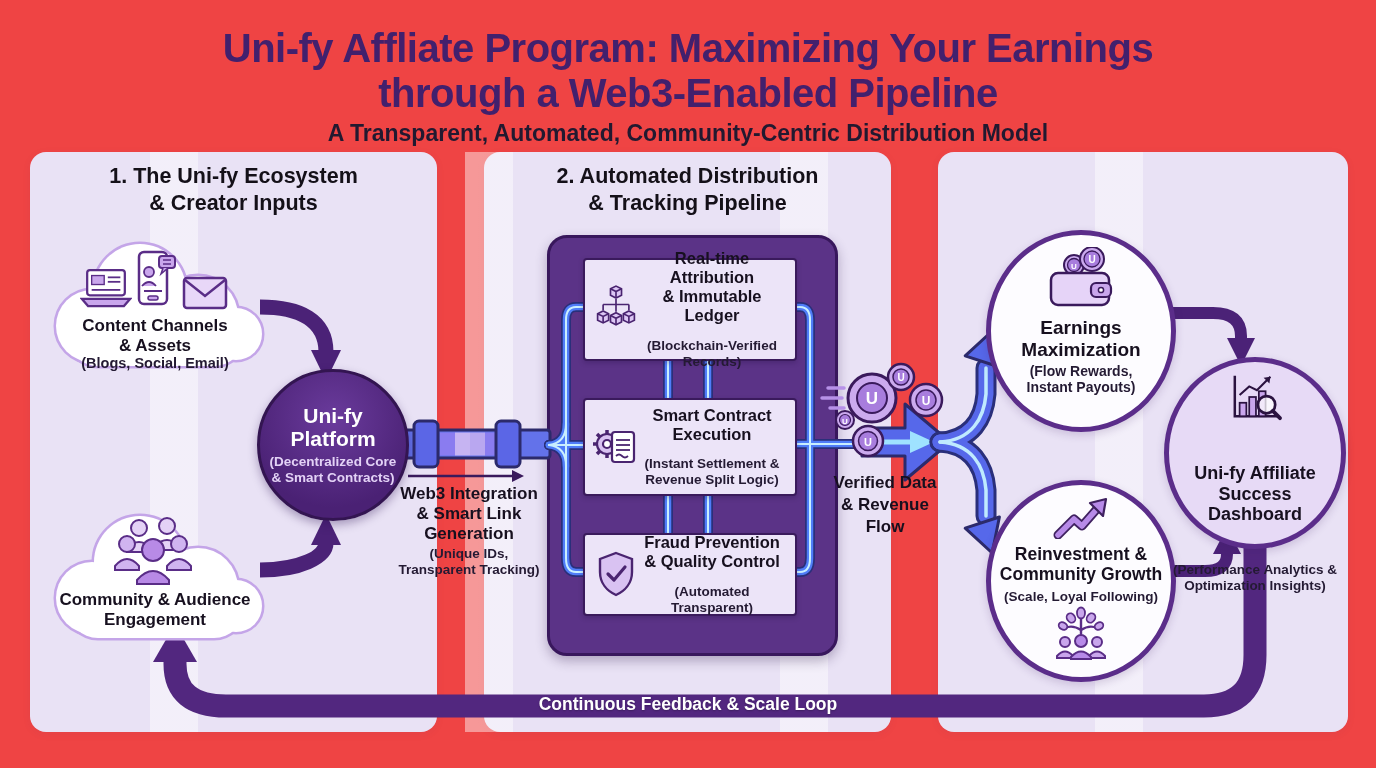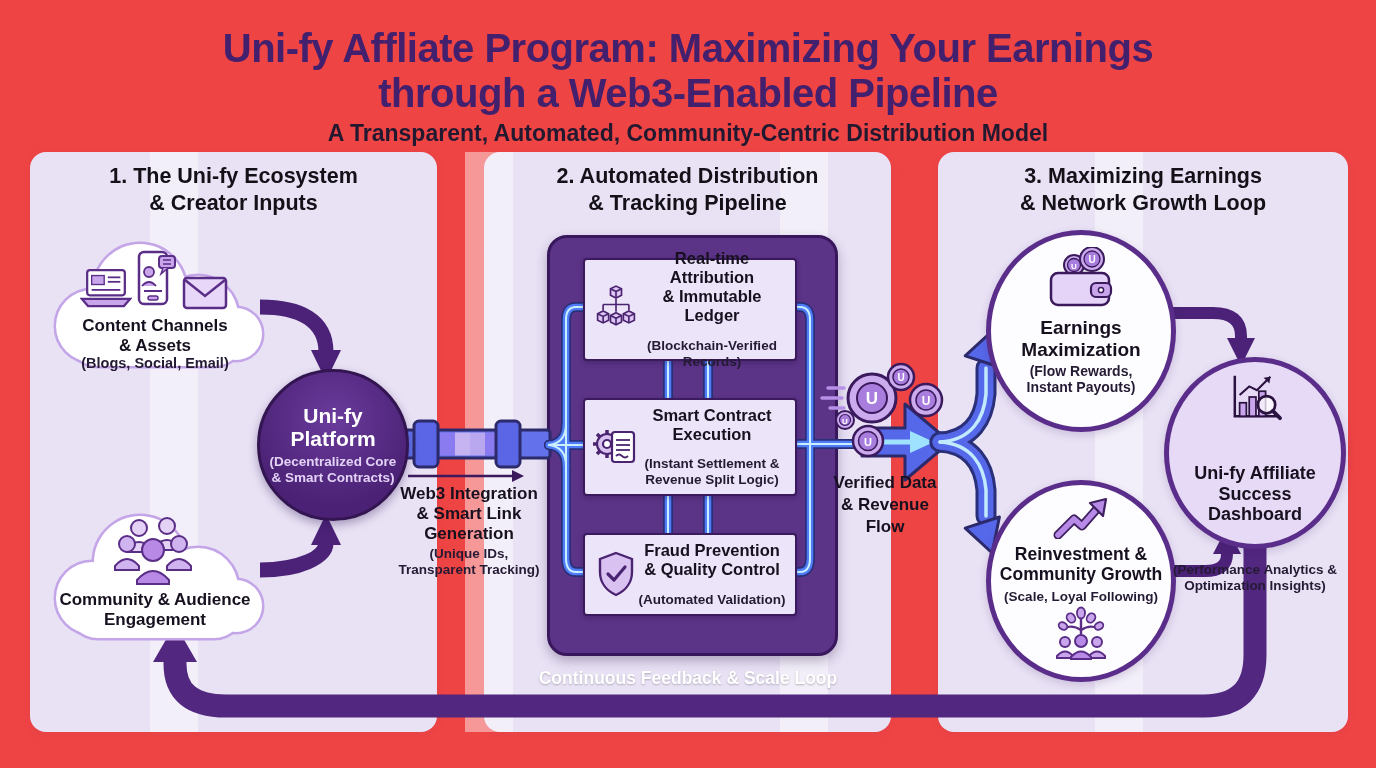--- a/index.html
+++ b/index.html
@@ -178,22 +178,20 @@
     <g>
       <path class="conn" d="M 1167,571 H 1205 Q 1227,571 1227,554 V 552"></path>
       <polygon points="1213,554 1241,554 1227,527" fill="#4b2277"></polygon>
     </g>
   </svg>
 
   <div class="abs center pheading pre" style="left:30px;top:163px;width:407px;z-index:4;">1. The Uni-fy Ecosystem
 &amp; Creator Inputs</div>
   <div class="abs center pheading pre" style="left:484px;top:163px;width:407px;z-index:4;">2. Automated Distribution
 &amp; Tracking Pipeline</div>
-  <div class="abs center pheading pre" style="left:938px;top:163px;width:410px;z-index:4;">3. Maximizing Earnings
-&amp; Network Growth Loop</div>
 
   <div class="abs" style="left:40px;top:228px;width:230px;height:152px;z-index:4;">
     <svg width="230" height="152" viewBox="0 0 230 152">
       <g stroke="#c4a5e8" stroke-width="5" fill="#ffffff">
         <circle cx="52" cy="98" r="36"></circle>
           <circle cx="100" cy="62" r="46"></circle>
         <circle cx="158" cy="88" r="40"></circle>
           <circle cx="196" cy="106" r="26"></circle>
         <rect x="28" y="78" width="176" height="60" rx="30"></rect>
       </g>
@@ -356,21 +354,21 @@
   <div class="abs lightbox" style="left:583px;top:533px;width:210px;height:79px;z-index:4;">
     <div class="abs" style="left:10px;top:15px;">
       <svg width="42" height="48" viewBox="0 0 42 48">
         <path d="M21,3 L37,9 V22 C37,33 30,41 21,45 C12,41 5,33 5,22 V9 Z" fill="#d9c2f2" stroke="#4a2470" stroke-width="2.4"></path>
         <path d="M13,24 L19,30 L30,17" fill="none" stroke="#4a2470" stroke-width="3.2" stroke-linecap="round" stroke-linejoin="round"></path>
       </svg>
     </div>
     <div class="lb-text">
       <div class="lb-label pre">Fraud Prevention
 &amp; Quality Control</div>
-      <div class="lb-sub pre">(Automated Validation)</div>
+      <div class="lb-sub pre">(Automated Transparent)</div>
     </div>
   </div>
 
   <div class="abs center flow-label pre" style="left:824px;top:472px;width:122px;z-index:4;">Verified Data
 &amp; Revenue
 Flow</div>
 
   <div class="abs circle" style="left:986px;top:230px;width:180px;height:180px;padding-top:12px;z-index:4;">
     <div>
       <svg width="68" height="64" viewBox="0 0 68 64">
@@ -441,15 +439,15 @@
         <line x1="47.5" y1="40.5" x2="55" y2="48" stroke="#2b1340" stroke-width="4" stroke-linecap="round"></line>
       </svg>
     </div>
     <div class="center c-label pre" style="font-size:18px;margin-top:1px;">Uni-fy Affiliate
 Success Dashboard</div>
     <div class="center c-sub" style="font-size:13.5px;margin-top:1px;line-height:1.18;">(Performance Analytics
 &amp; Optimization
 Insights)</div>
   </div>
 
-  <div class="abs center loop-label" style="left:0;top:668px;width:1376px;z-index:5;">Continuous Feedback &amp; Scale Loop</div>
+  <div class="abs center loop-label" style="left:0;top:694px;width:1376px;z-index:5;">Continuous Feedback &amp; Scale Loop</div>
 
 </div>
 
 </body></html>

